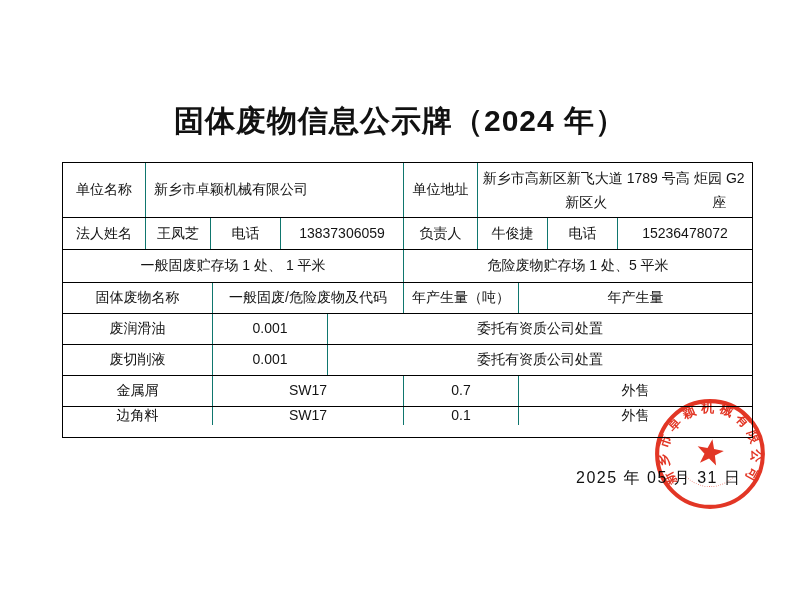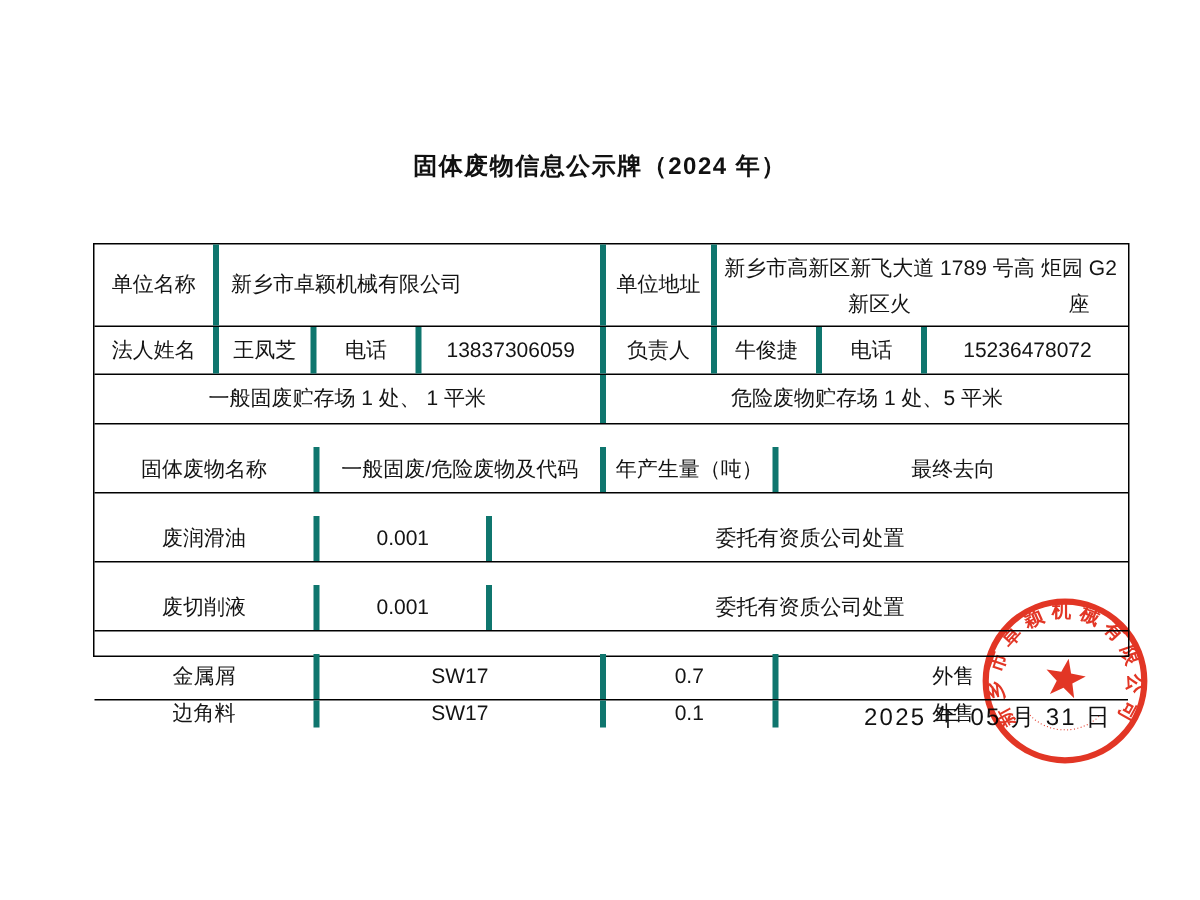--- a/index.html
+++ b/index.html
@@ -3,44 +3,44 @@
 <meta charset="utf-8">
 <style>
   * { margin: 0; padding: 0; box-sizing: border-box; }
   html, body { width: 800px; height: 600px; background: #ffffff; overflow: hidden; }
   body { font-family: "Liberation Sans", "DejaVu Sans", sans-serif; color: #141414; position: relative; }
 
   .page { position: absolute; inset: 0; background: #ffffff; }
 
   .title {
     position: absolute; left: 0; top: 101px; width: 800px;
-    text-align: center; font-size: 16px; font-weight: 700;
+    text-align: center; font-size: 30px; font-weight: 700;
     letter-spacing: 1px; color: #111;
   }
 
   .doc-table {
     position: absolute; left: 62px; top: 162px; width: 691px; height: 276px;
     border: 1px solid #000; background: #fff;
   }
   .trow { display: flex; width: 100%; border-bottom: 1px solid #000; }
   .trow:last-child { border-bottom: none; }
   .cell {
-    border-right: 4px solid #0f766e;
+    border-right: 1px solid #0f766e;
     display: flex; align-items: center; justify-content: center;
     font-size: 14px; line-height: 1.25; text-align: center;
     padding: 0 4px; overflow: hidden;
   }
   .cell:last-child { border-right: none; flex: 1 1 auto; }
   .cell.left { justify-content: flex-start; padding-left: 8px; text-align: left; }
   .cell.twoline { flex-direction: row; justify-content: center; line-height: 24px; }
 
   .r-h55 { height: 55px; }
   .r-h32 { height: 32px; }
   .r-h33 { height: 33px; }
-  .r-h31 { height: 31px; margin-top: 15px; }
+  .r-h31 { height: 31px; }
   .r-fill { flex: 1 1 auto; }
 
   
   .w83  { width: 83px;  flex: 0 0 83px; }
   .w258 { width: 258px; flex: 0 0 258px; }
   .w74  { width: 74px;  flex: 0 0 74px; }
   .w65  { width: 65px;  flex: 0 0 65px; text-align: center; }
   .w70  { width: 70px;  flex: 0 0 70px; }
   .w123 { width: 123px; flex: 0 0 123px; }
   .w341 { width: 341px; flex: 0 0 341px; }
@@ -92,21 +92,21 @@
 
     <div class="trow r-h33">
       <div class="cell w341">一般固废贮存场 1 处、 1 平米</div>
       <div class="cell">危险废物贮存场 1 处、5  平米</div>
     </div>
 
     <div class="trow r-h31">
       <div class="cell w150">固体废物名称</div>
       <div class="cell w191">一般固废/危险废物及代码</div>
       <div class="cell w115">年产生量（吨）</div>
-      <div class="cell">最终去向</div>
+      <div class="cell">年产生量</div>
     </div>
 
     <div class="trow r-h31">
       <div class="cell w150">废润滑油</div>
       <div class="cell w115">0.001</div>
       <div class="cell">委托有资质公司处置</div>
     </div>
 
     <div class="trow r-h31">
       <div class="cell w150">废切削液</div>

